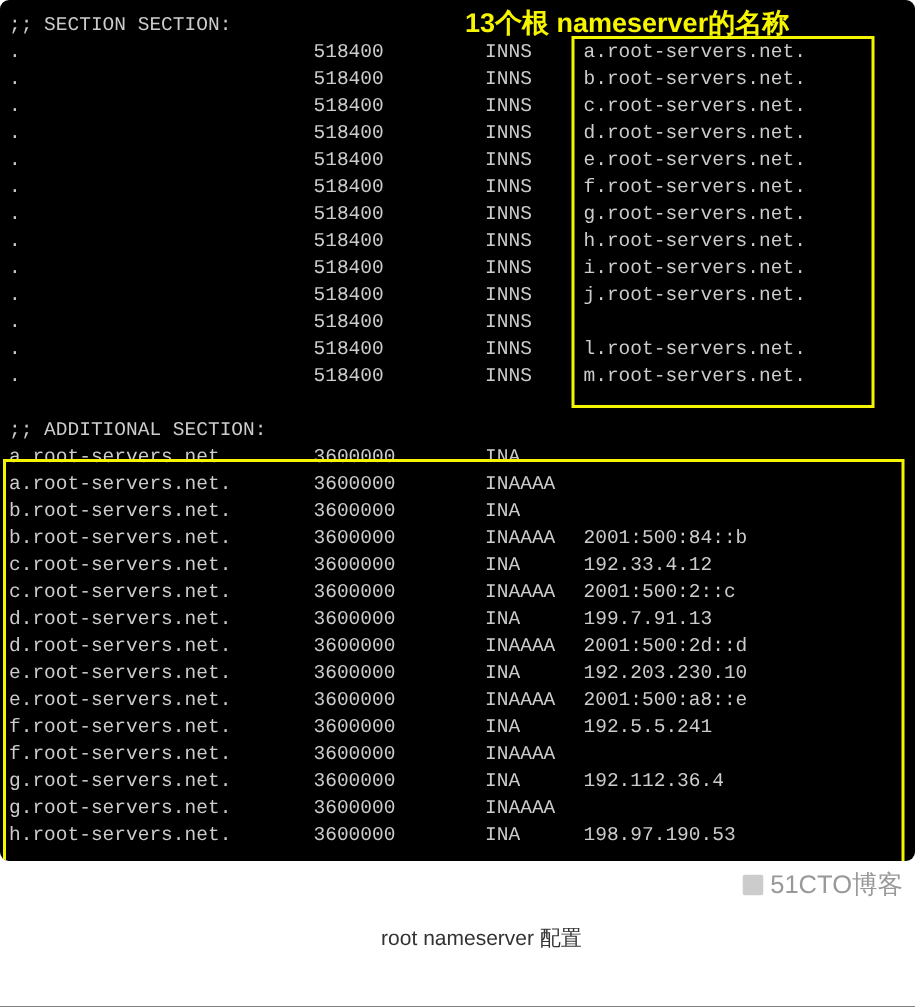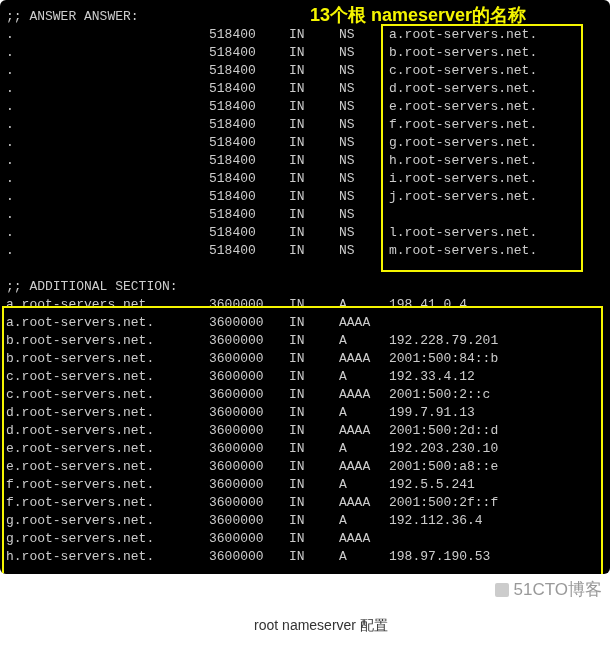--- a/index.html
+++ b/index.html
@@ -54,21 +54,21 @@
       pointer-events: none;
     }
     .section-header {
       color: #ccc;
     }
     .row {
       display: flex;
     }
     .col-name { width: 203px; }
     .col-ttl { width: 80px; }
-    .col-class { width: 50px; }
+    .col-class { width: 50px; text-align: right; }
     .col-type { width: 50px; }
     .col-value { flex: 1; }
     .watermark {
       color: #999;
       font-size: 17px;
       float: right;
       margin: 4px 8px 0 0;
     }
     .caption {
       text-align: center;
@@ -81,21 +81,21 @@
     .spacer { height: 18px; }
   </style>
 </head>
 <body>
 
 <div class="terminal">
   <div class="annotation annotation-top">13个根 nameserver的名称</div>
   <div class="box-top"></div>
   <div class="box-bottom"></div>
 
-  <div class="section-header">;; ANSWER ANSWER:</div>
+  <div class="section-header">;; SECTION SECTION:</div>
   <div id="answer-block">
       <div class="row">
         <span class="col-name">.</span>
         <span class="col-ttl">518400</span>
         <span class="col-class">IN</span>
         <span class="col-type">NS</span>
         <span class="col-value">a.root-servers.net.</span>
       </div>
       <div class="row">
         <span class="col-name">.</span>
@@ -183,34 +183,32 @@
     </div>
 
   <div class="spacer"></div>
   <div class="section-header">;; ADDITIONAL SECTION:</div>
   <div id="additional-block">
       <div class="row">
         <span class="col-name">a.root-servers.net.</span>
         <span class="col-ttl">3600000</span>
         <span class="col-class">IN</span>
         <span class="col-type">A</span>
-        <span class="col-value">198.41.0.4</span>
       </div>
       <div class="row">
         <span class="col-name">a.root-servers.net.</span>
         <span class="col-ttl">3600000</span>
         <span class="col-class">IN</span>
         <span class="col-type">AAAA</span>
       </div>
       <div class="row">
         <span class="col-name">b.root-servers.net.</span>
         <span class="col-ttl">3600000</span>
         <span class="col-class">IN</span>
         <span class="col-type">A</span>
-        <span class="col-value">192.228.79.201</span>
       </div>
       <div class="row">
         <span class="col-name">b.root-servers.net.</span>
         <span class="col-ttl">3600000</span>
         <span class="col-class">IN</span>
         <span class="col-type">AAAA</span>
         <span class="col-value">2001:500:84::b</span>
       </div>
       <div class="row">
         <span class="col-name">c.root-servers.net.</span>
@@ -259,21 +257,20 @@
         <span class="col-ttl">3600000</span>
         <span class="col-class">IN</span>
         <span class="col-type">A</span>
         <span class="col-value">192.5.5.241</span>
       </div>
       <div class="row">
         <span class="col-name">f.root-servers.net.</span>
         <span class="col-ttl">3600000</span>
         <span class="col-class">IN</span>
         <span class="col-type">AAAA</span>
-        <span class="col-value">2001:500:2f::f</span>
       </div>
       <div class="row">
         <span class="col-name">g.root-servers.net.</span>
         <span class="col-ttl">3600000</span>
         <span class="col-class">IN</span>
         <span class="col-type">A</span>
         <span class="col-value">192.112.36.4</span>
       </div>
       <div class="row">
         <span class="col-name">g.root-servers.net.</span>

